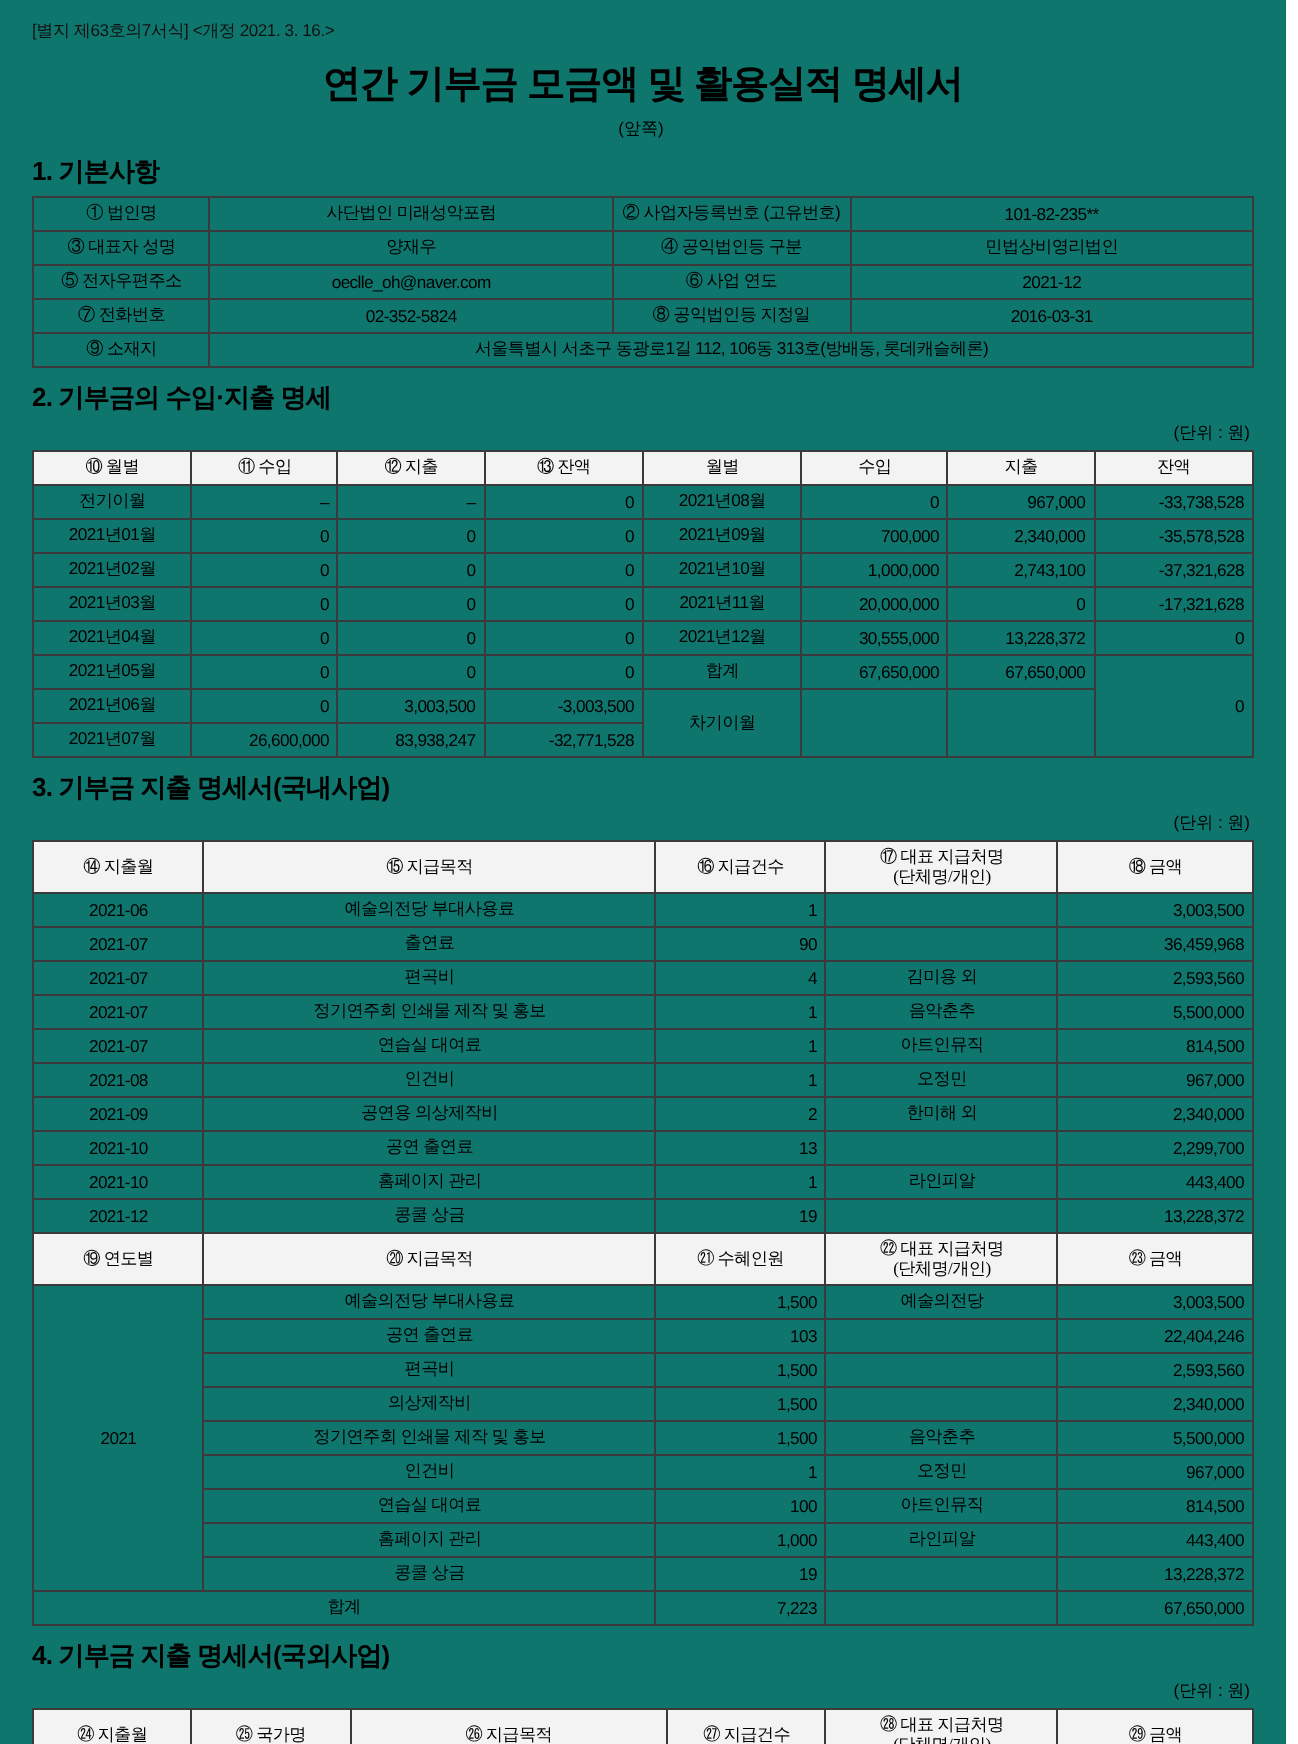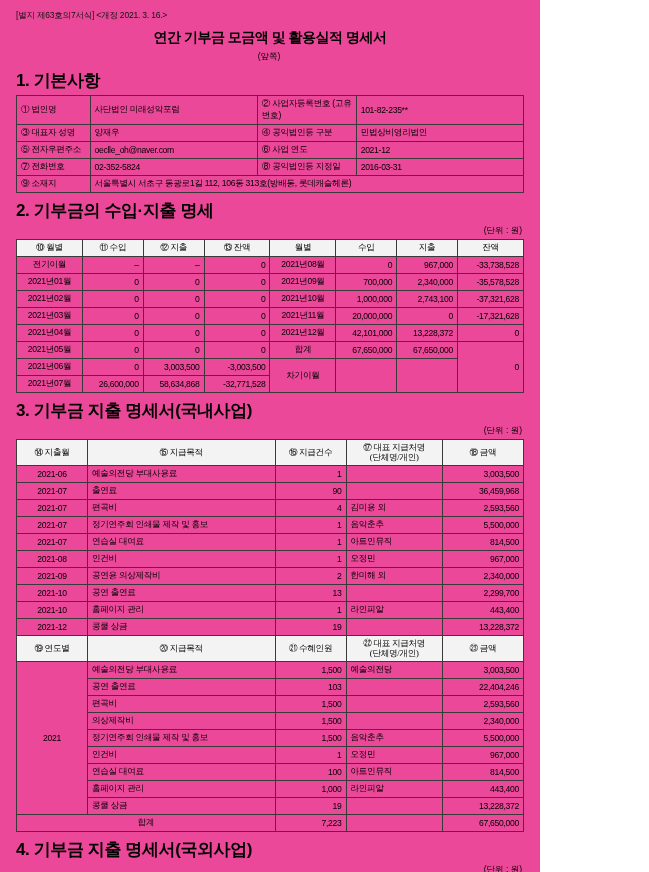--- a/index.html
+++ b/index.html
@@ -5,50 +5,50 @@
   html, body {
     margin: 0;
     padding: 0;
     background: #ffffff;
   }
   body {
     font-family: "Liberation Sans", sans-serif;
     color: #000;
   }
   .page {
-    width: 540px;
+    width: 643px;
     height: 872px;
     position: relative;
     box-sizing: border-box;
     padding: 10px 16px 0 16px;
-    background: #ec4899;
+    background: #0f766e;
     overflow: hidden;
   }
   .formno {
     font-size: 8.5px;
     color: #111;
     letter-spacing: -0.2px;
   }
   .doc-title {
     text-align: center;
-    font-size: 14px;
+    font-size: 19px;
     font-weight: bold;
     letter-spacing: -0.5px;
     margin-top: 7px;
     margin-bottom: 2px;
   }
   .right-note {
     text-align: center;
     font-size: 8.5px;
     margin-top: 4px;
     margin-bottom: 3px;
     padding-right: 2px;
   }
   .sec-title {
-    font-size: 17px;
+    font-size: 13px;
     font-weight: bold;
     margin: 6px 0 3px 0;
     letter-spacing: -0.4px;
   }
   .unit-note {
     text-align: right;
     font-size: 8.5px;
     margin: 2px 0 2px 0;
     padding-right: 2px;
   }
@@ -62,21 +62,21 @@
     font-size: 8.6px;
     padding: 2px 4px;
     height: 15px;
     box-sizing: border-box;
     letter-spacing: -0.3px;
     font-weight: normal;
     vertical-align: middle;
   }
   .c { text-align: center; }
   .r { text-align: right; }
-  .l { text-align: left; }
+  .l { text-align: center; }
   .hdr { background: #f3f3f3; text-align: center; font-family: Liberation Serif, serif; }
   .two-line { line-height: 1.15; }
 </style>
 </head>
 <body>
 
 <div class="page">
 
   <div class="formno">[별지 제63호의7서식] &lt;개정 2021. 3. 16.&gt;</div>
 
@@ -189,21 +189,21 @@
         <td class="r">20,000,000</td>
         <td class="r">0</td>
         <td class="r">-17,321,628</td>
       </tr>
       <tr>
         <td class="c">2021년04월</td>
         <td class="r">0</td>
         <td class="r">0</td>
         <td class="r">0</td>
         <td class="c">2021년12월</td>
-        <td class="r">42,101,000</td>
+        <td class="r">30,555,000</td>
         <td class="r">13,228,372</td>
         <td class="r">0</td>
       </tr>
       <tr>
         <td class="c">2021년05월</td>
         <td class="r">0</td>
         <td class="r">0</td>
         <td class="r">0</td>
         <td class="c">합계</td>
         <td class="r">67,650,000</td>
@@ -215,21 +215,21 @@
         <td class="r">0</td>
         <td class="r">3,003,500</td>
         <td class="r">-3,003,500</td>
         <td class="c" rowspan="2">차기이월</td>
         <td class="r" rowspan="2"></td>
         <td class="r" rowspan="2"></td>
       </tr>
       <tr>
         <td class="c">2021년07월</td>
         <td class="r">26,600,000</td>
-        <td class="r">58,634,868</td>
+        <td class="r">83,938,247</td>
         <td class="r">-32,771,528</td>
       </tr>
     </tbody>
   </table>
 
   <div class="sec-title">3. 기부금 지출 명세서(국내사업)</div>
   <div class="unit-note">(단위 : 원)</div>
   <table class="bordered">
     <colgroup>
       <col style="width:14%">

